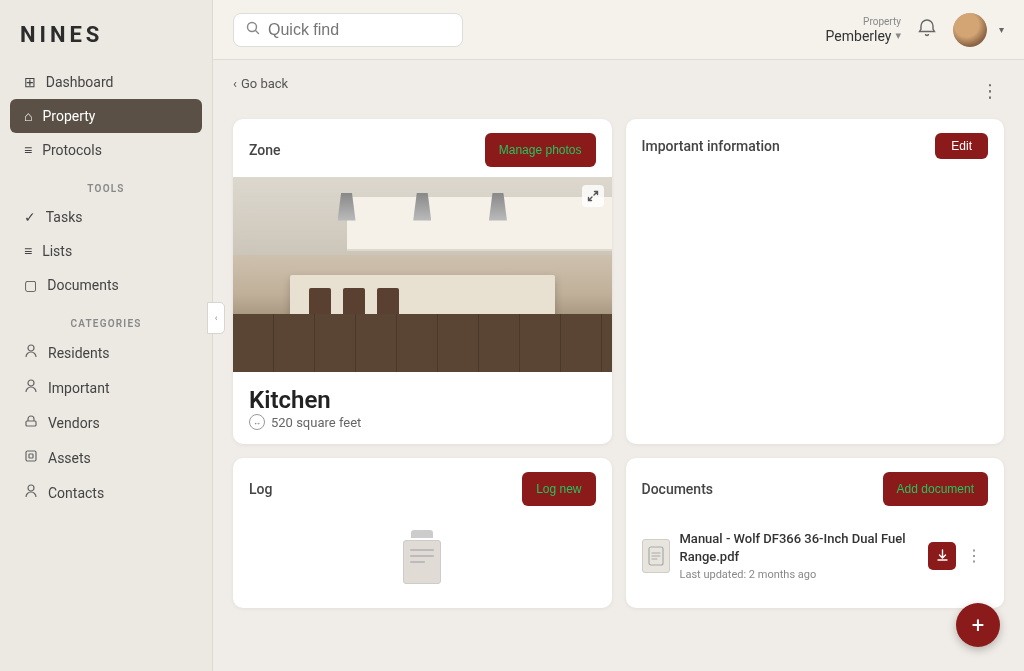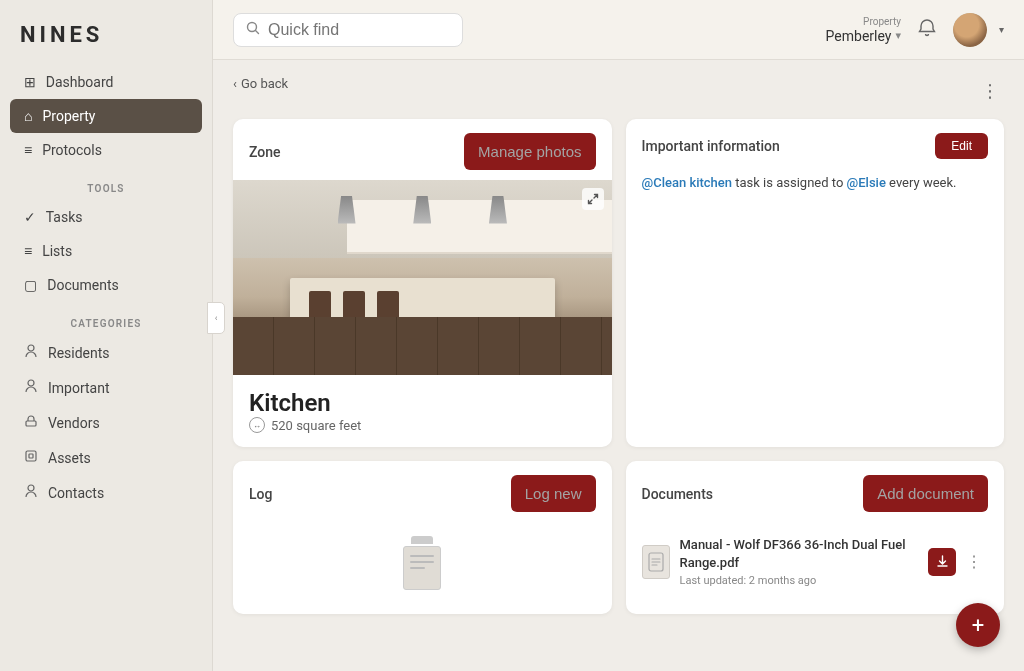--- a/index.html
+++ b/index.html
@@ -180,25 +180,25 @@
       padding: 14px 16px 10px 16px;
       gap: 20px;
     }
     .zone-label {
       font-size: 14px;
       color: #444;
       font-weight: 500;
     }
     .btn-dark-red {
       background: #8b1a1a;
-      color: #a3a3a3;
+      color: #22c55e;
       border: none;
       border-radius: 6px;
       padding: 10px 14px;
-      font-size: 15px;
+      font-size: 12px;
       cursor: pointer;
     }
     .zone-image {
       width: 100%;
       height: 195px;
       background: linear-gradient(135deg, #c9c5be 0%, #a89880 40%, #7a6450 70%, #5a4030 100%);
       position: relative;
       overflow: hidden;
     }
     
@@ -660,26 +660,20 @@
             <span>520 square feet</span>
           </div>
         </div>
       </div>
 
       <div class="card">
         <div class="info-card-header">
           <span class="info-label">Important information</span>
           <button class="btn-outline-red">Edit</button>
         </div>
-        <div class="info-body">
-          <a class="link-blue">@Clean kitchen</a>
-          <span> task is assigned to </span>
-          <a class="link-blue">@Elsie</a>
-          <span> every week.</span>
-        </div>
       </div>
 
       <div class="card">
         <div class="log-card-header">
           <span class="log-label">Log</span>
           <button class="btn-dark-red">Log new</button>
         </div>
         <div class="log-body">
           <div class="clipboard-icon">
             <div class="clipboard-top"></div>

